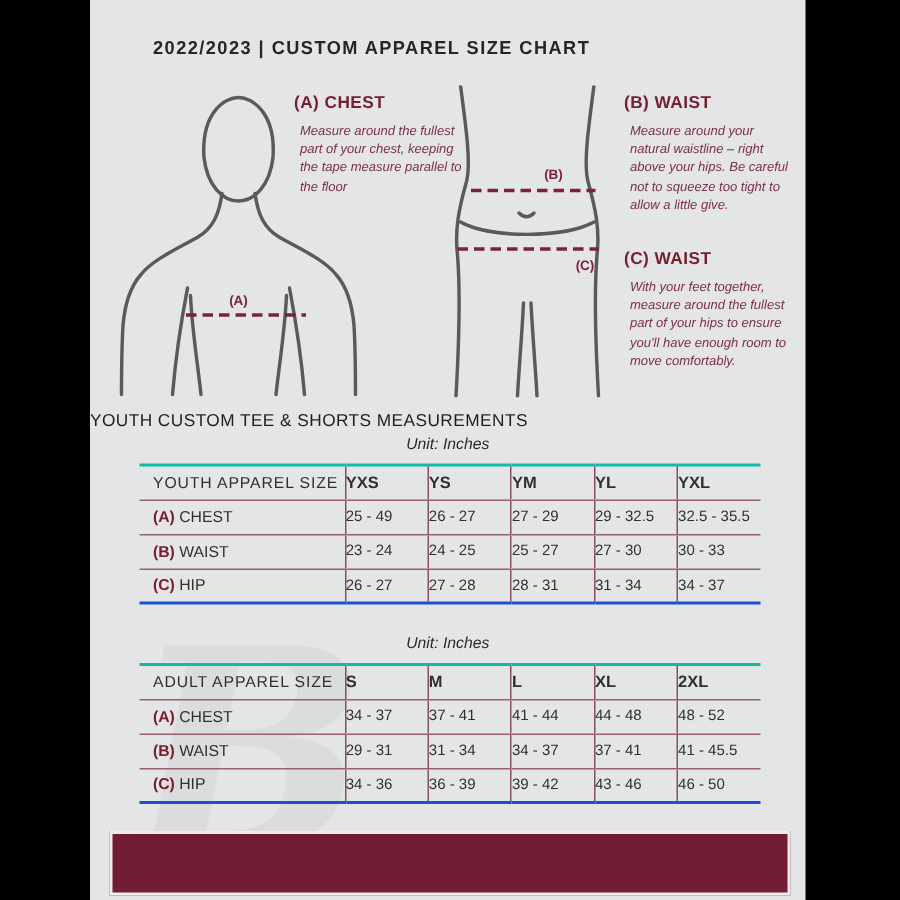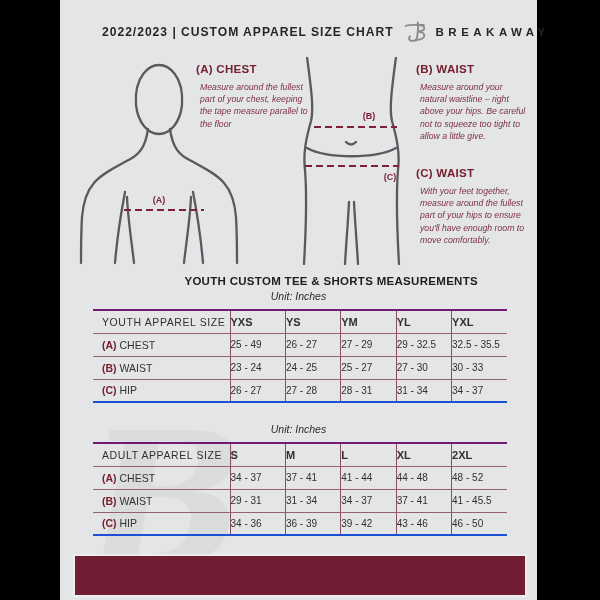--- a/index.html
+++ b/index.html
@@ -20,33 +20,33 @@
   .fig{position:absolute;}
   .inst{position:absolute;width:116px;}
   .inst h4{margin:0 0 6px 0;font-size:11.5px;font-weight:bold;color:#76202f;letter-spacing:.3px;}
   .inst p{margin:4px;font-size:8.7px;font-style:italic;font-weight:500;
           color:#7d3045;line-height:1.4;}
   .inst-chest{left:136px;top:8px;}
   .inst-waist{left:356px;top:8px;}
   .inst-hips{left:356px;top:112px;}
 
   
-  .sec-title{position:absolute;left:0;width:418px;text-align:right;z-index:2;
-             font-size:11.5px;font-weight:bold;color:#1e1e1e;letter-spacing:.3px;}
+  .sec-title{position:absolute;left:0;width:418px;text-align:left;z-index:2;
+             font-size:11.5px;font-weight:normal;color:#1e1e1e;letter-spacing:.3px;}
   .sec-unit{position:absolute;left:0;width:477px;text-align:center;z-index:2;
             font-size:10.5px;font-style:italic;font-weight:500;color:#2a2a2a;}
 
   
   .size-table{position:absolute;left:33px;width:414px;border-collapse:collapse;
               table-layout:fixed;z-index:2;}
   .size-table tr{height:23px;}
   .size-table td{padding:0;font-size:10px;color:#303030;
                  border-bottom:1px solid #96616c;background:transparent;}
   .size-table td.lbl{text-align:left;padding-left:9px;font-size:10.5px;}
-  .size-table tr.head td{border-top:2px solid #701a75;font-weight:bold;font-size:11px;}
+  .size-table tr.head td{border-top:2px solid #14b8a6;font-weight:bold;font-size:11px;}
   .size-table tr.head td.lbl{font-weight:normal;font-size:10.5px;letter-spacing:.6px;}
   .size-table tr.last td{border-bottom:2px solid #1d4ed8;margin-top:32px;}
   .size-table td + td{border-left:1px solid #8a4f5e;}
   .pfx{font-weight:bold;color:#76202f;}
 
   
   .footer-bar{position:absolute;left:13px;top:554px;width:450px;height:39px;
               background:#731d35;border:2px solid #eceded;z-index:2;}
 
   
@@ -63,29 +63,20 @@
 </head>
 <body>
 
 <div class="canvas">
   <div class="page">
 
     <div class="watermark">B</div>
 
     <div class="hdr">
       <div class="hdr-title">2022/2023  |  CUSTOM APPAREL SIZE CHART</div>
-      <div class="brand">
-        <svg width="26" height="26" viewBox="0 0 30 30">
-          <path class="logoB" d="M3 8 C6 6 20 7 24 7"></path>
-          <path class="logoB" d="M17 4 C18 10 17 20 15 25"></path>
-          <path class="logoB" d="M18 7 C27 7 27 14 17 14.5 C28 15 27 24 15 24"></path>
-          <path class="logoB" d="M15 24 C9 27 5 24 8 20"></path>
-        </svg>
-        <span class="brand-name">BREAKAWAY</span>
-      </div>
     </div>
 
     <div class="diagrams">
 
       <svg class="fig" style="left:10px;top:2px;" width="172" height="208" viewBox="0 0 172 208">
         <path class="outline" d="M66 48 C64 18 80 8 89 8 C98 8 114 18 112 48 C110 66 100 77 89 77 C78 77 68 66 66 48"></path>
         <path class="outline" d="M78 72 C76 86 72 95 62 101 C48 109 32 116 24 126 C16 135 13 148 12 160 C11 177 11 192 11 206"></path>
         <path class="outline" d="M100 72 C102 86 106 95 116 101 C130 109 146 116 154 126 C162 135 165 148 166 160 C167 177 167 192 167 206"></path>
         <path class="outline" d="M55 135 C51 156 47 182 45 206"></path>
         <path class="outline" d="M57 140 C58 163 62 187 64 206"></path>

